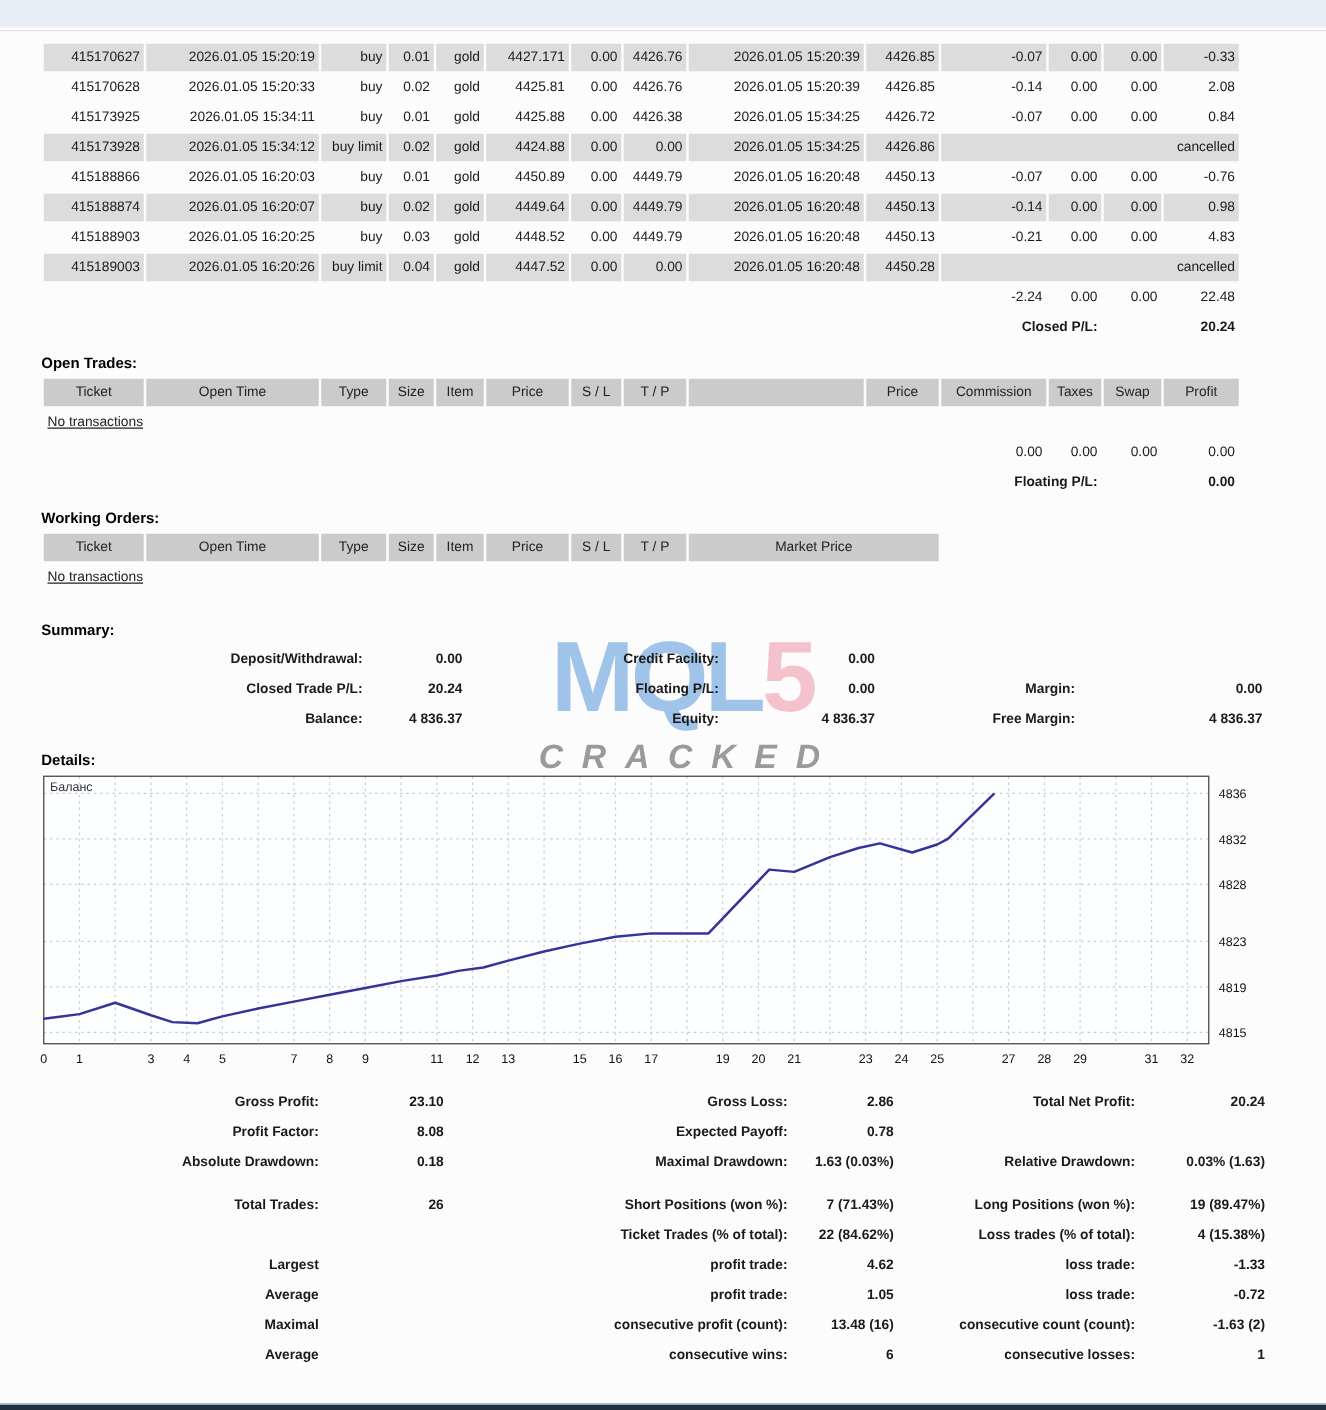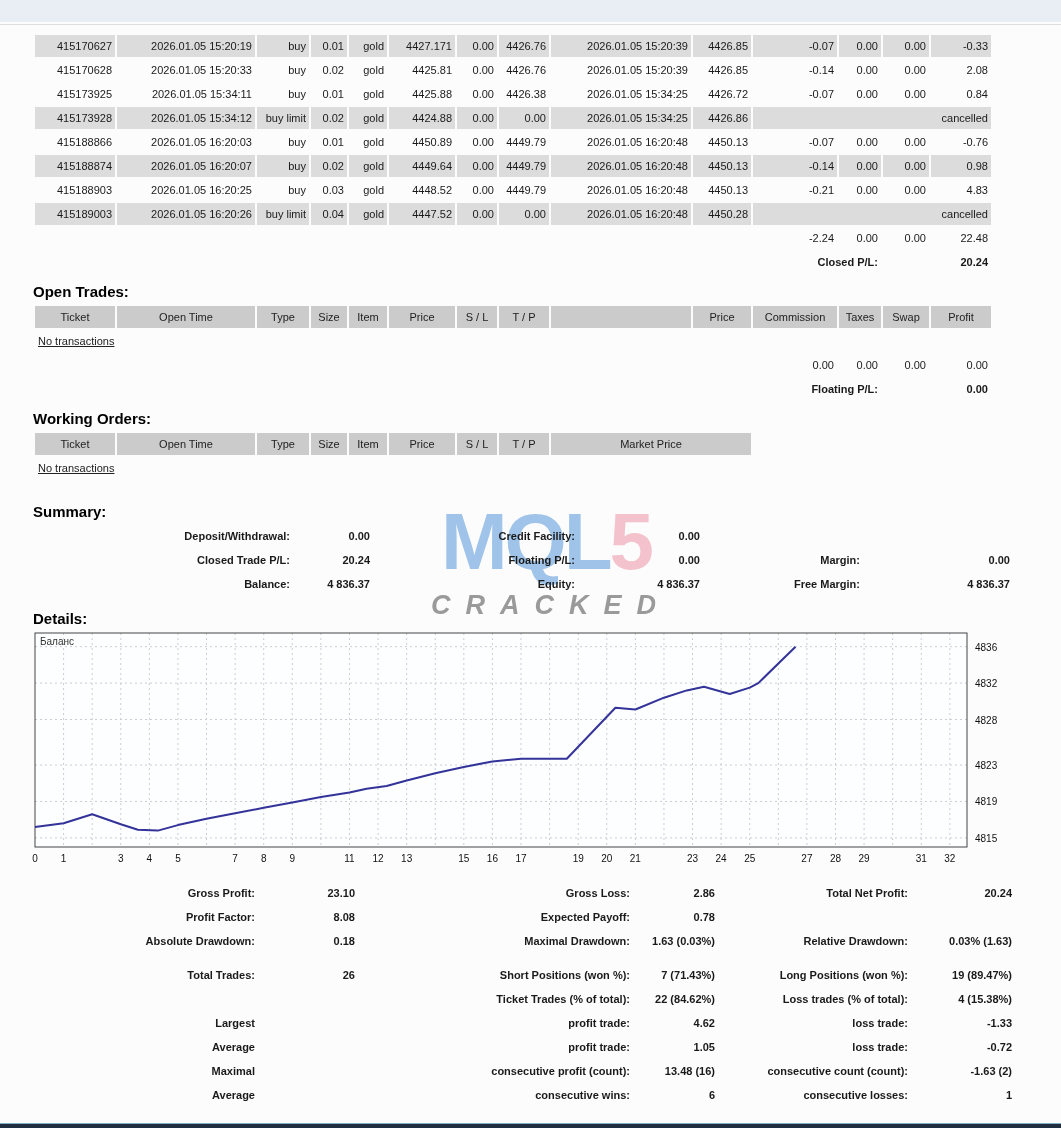--- a/index.html
+++ b/index.html
@@ -23,21 +23,21 @@
   }
   table.tbl td { height: 22px; padding: 0 3px; overflow: hidden; white-space: nowrap; vertical-align: middle; }
   tr.shade td { background: #dcdcdc; }
   tr.hdr td { background: #cbcbcb; text-align: center; color: #222; }
   tr.hdr td.plaincell { background: transparent; }
   .num { text-align: right; }
   .ctr { text-align: right; }
   .bold { font-weight: bold; }
   .notrans { text-align: left; color: #222; text-decoration: underline; }
 
-  .sec-title { font-weight: bold; font-size: 15px; margin: 8px 0 4px 33px; color: #000; }
+  .sec-title { font-weight: bold; font-size: 12px; margin: 8px 0 4px 33px; color: #000; }
   .summary-title { margin-top: 22px; }
   .details-title { margin-top: 14px; }
 
   .summary-grid .pair-row { display: grid; grid-template-columns: 290px 80px 205px 125px 160px 150px; height: 24px; line-height: 24px; }
   .stats { margin-top: 10px; }
   .stats .pair-row { display: grid; grid-template-columns: 255px 100px 275px 85px 193px 104px; height: 24px; line-height: 24px; }
   .pair-row.gap { margin-top: 10px; }
   .plabel, .pvalue { text-align: right; font-weight: bold; white-space: nowrap; }
 
   .chart-wrap { margin: 2px 0 0 31px; }

